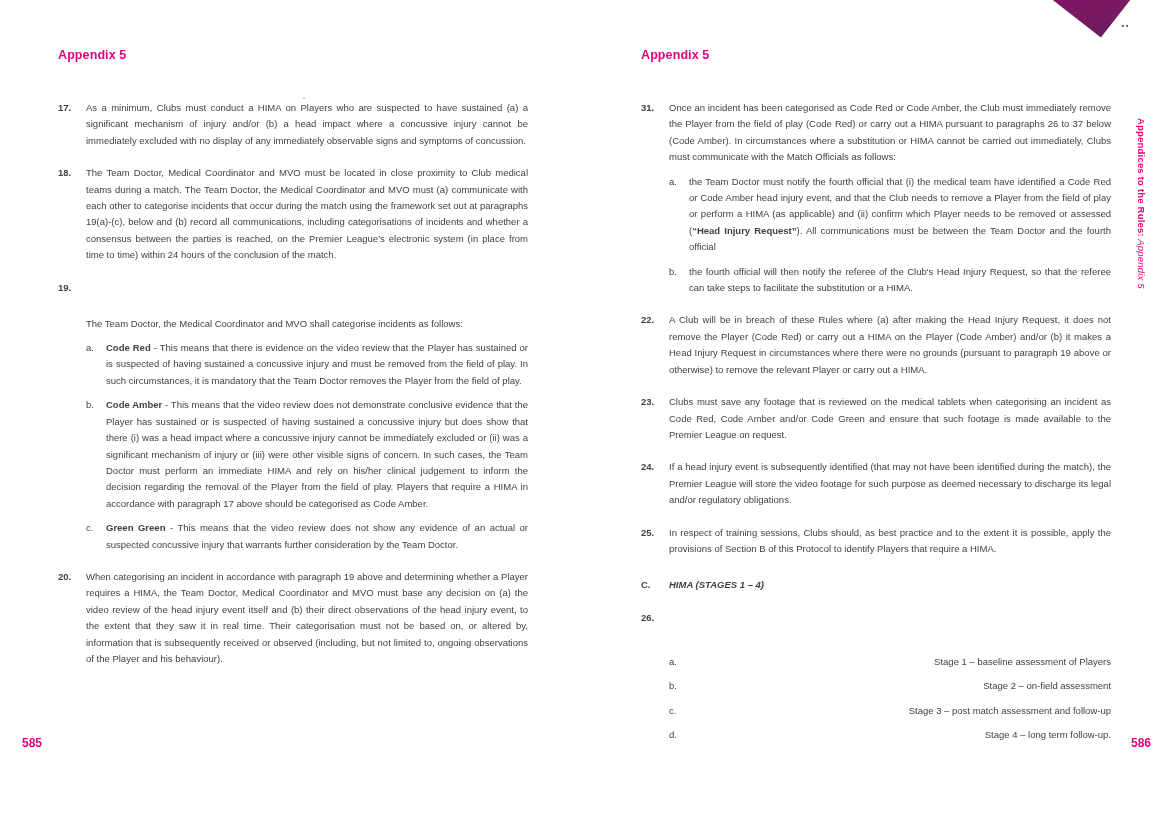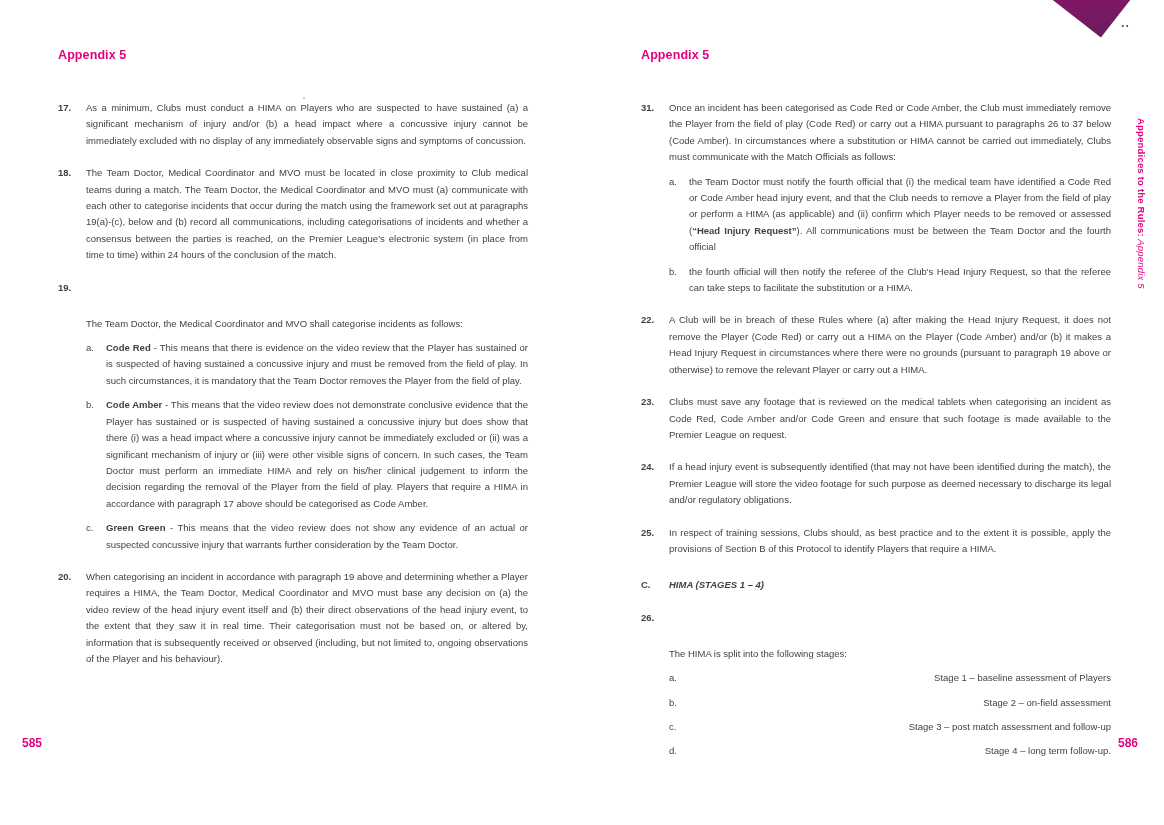--- a/index.html
+++ b/index.html
@@ -150,21 +150,21 @@
   }
 
   .folio {
     position: absolute;
     bottom: 18px;
     font-size: 12px;
     font-weight: bold;
     color: #e6007e;
   }
   .folio-left { left: 22px; }
-  .folio-right { right: 26px; }
+  .folio-right { right: 13px; }
 
   .stray-dot {
     position: absolute;
     left: 303px;
     top: 97px;
     width: 2px;
     height: 2px;
     background: #bdbdc2;
     border-radius: 50%;
   }
@@ -274,21 +274,20 @@
     </div>
 
     <div class="section-head">
       <div class="num">C.</div>
       <div class="body">HIMA (STAGES 1 – 4)</div>
     </div>
 
     <div class="item">
       <div class="num">26.</div>
       <div class="body nojust">
-        <div>The HIMA is split into the following stages:</div>
 
         <div class="sub">
           <div class="slab">a.</div>
           <div class="sbody nojust">Stage 1 – baseline assessment of Players</div>
         </div>
         <div class="sub">
           <div class="slab">b.</div>
           <div class="sbody nojust">Stage 2 – on-field assessment</div>
         </div>
         <div class="sub">

